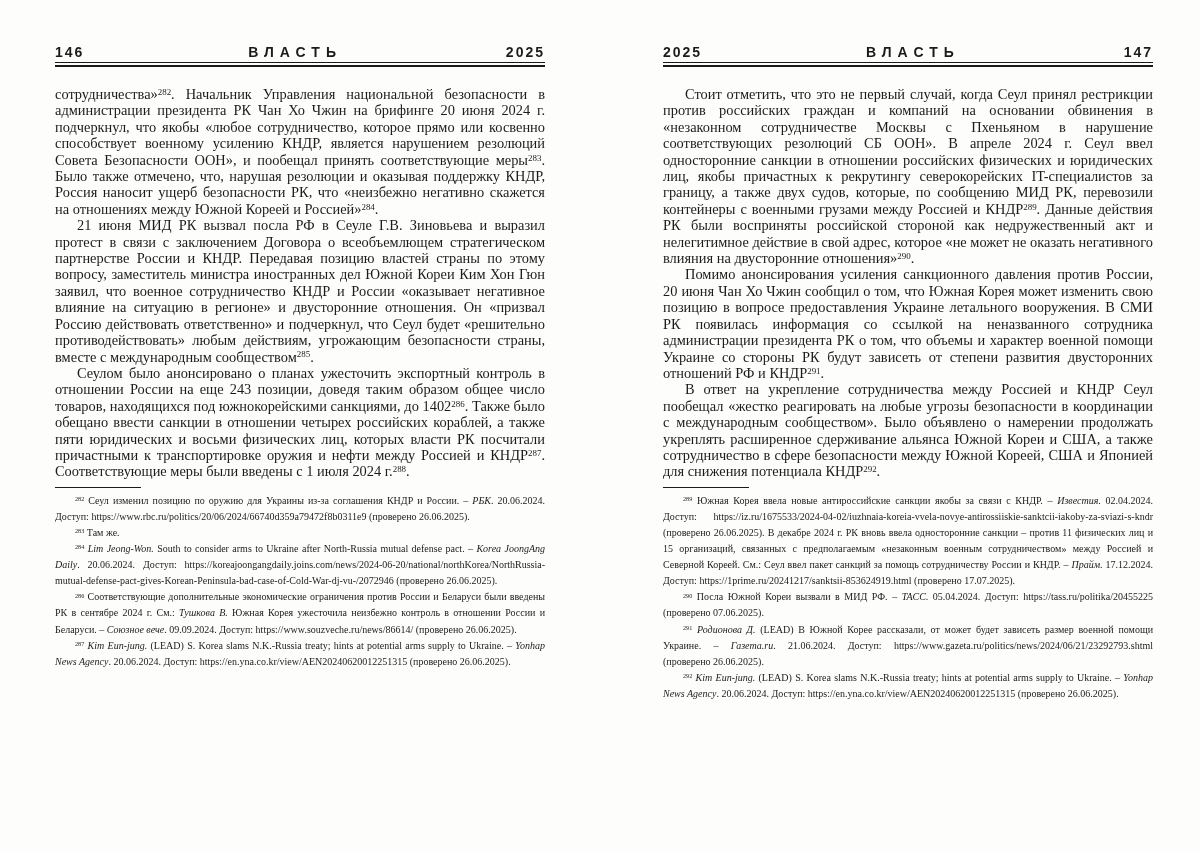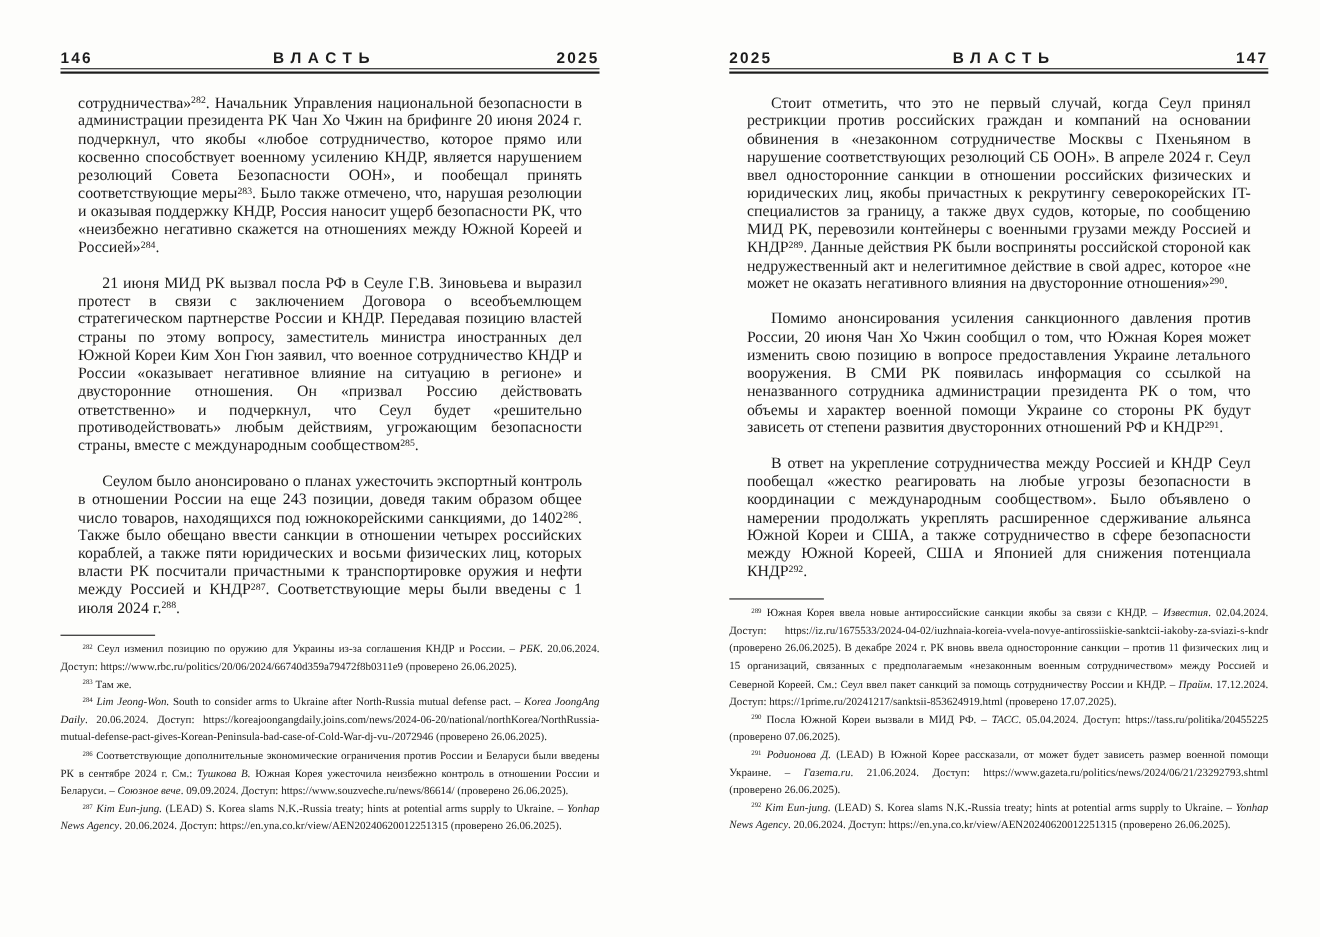--- a/index.html
+++ b/index.html
@@ -53,21 +53,21 @@
   
   .main-text {
     font-family: "Liberation Serif", serif;
     font-size: 14.4px;
     line-height: 16.4px;
     text-align: justify;
     hyphens: auto;
     -webkit-hyphens: auto;
   }
   .main-text p {
-    margin: 16px;
+    margin: 0;
     text-indent: 22px;
   }
   .main-text p.noindent { text-indent: 0; }
 
   sup {
     font-size: 0.62em;
     line-height: 0;
     vertical-align: baseline;
     position: relative;
     top: -0.45em;

